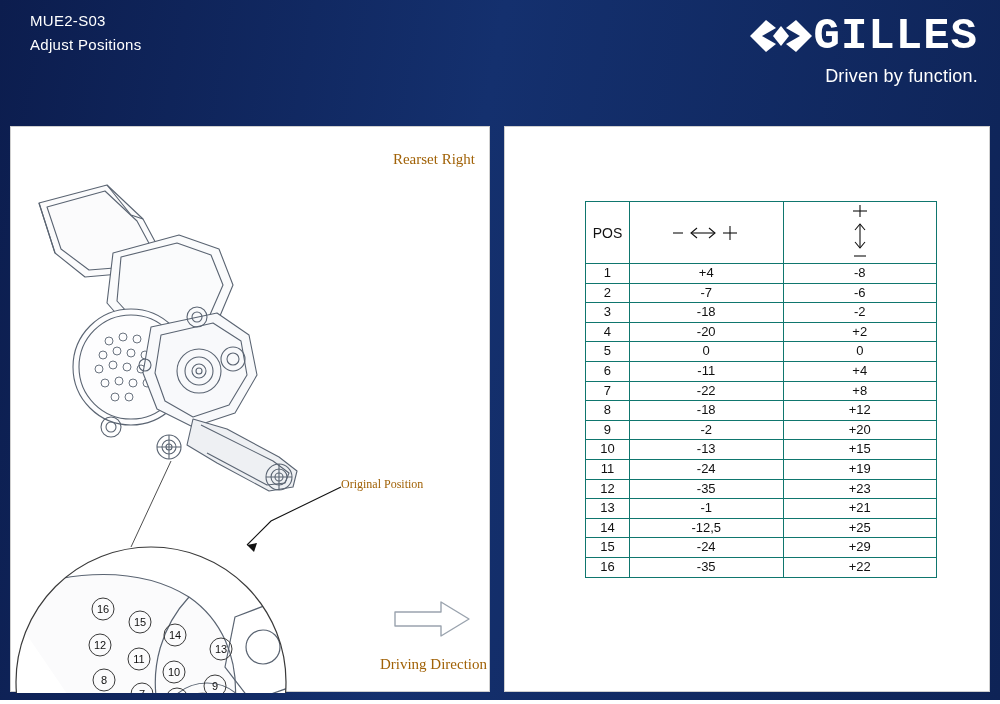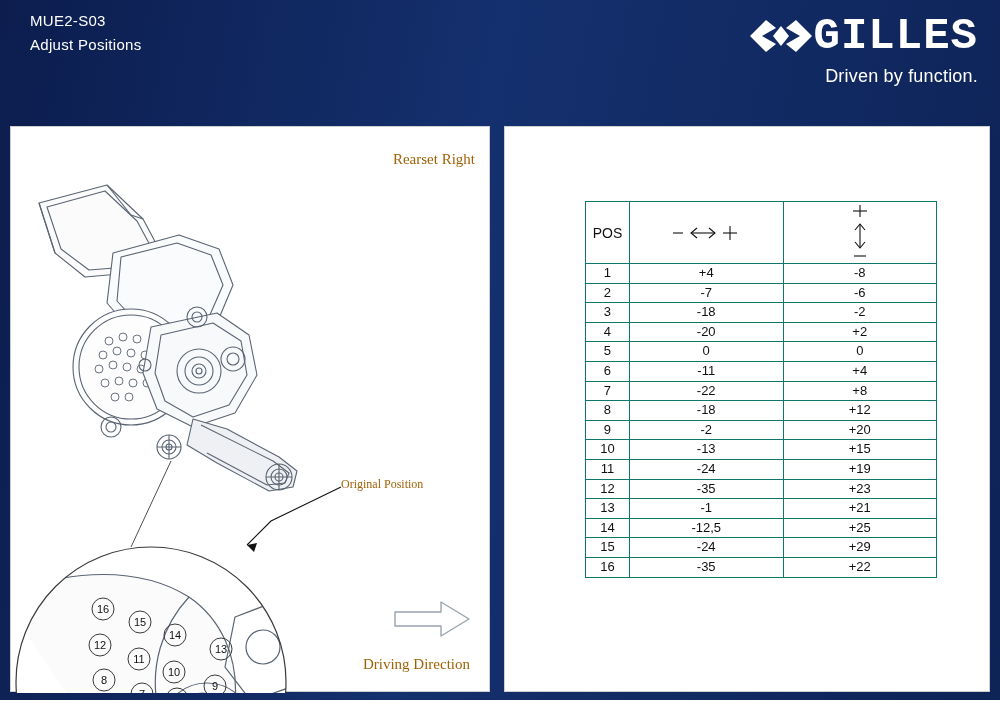--- a/index.html
+++ b/index.html
@@ -67,21 +67,21 @@
   #panel-left  { left: 10px;  top: 126px; width: 480px; height: 566px; }
   #panel-right { left: 504px; top: 126px; width: 486px; height: 566px; }
 
   .panel-label {
     position: absolute;
     color: #a16207;
     font-size: 15px;
     font-family: Liberation Serif, serif;
   }
   #label-rearset { right: 14px; top: 24px; }
-  #label-driving { right: 19px; bottom: 18px; }
+  #label-driving { right: 2px; bottom: 18px; }
   #label-original { left: 330px; top: 350px; font-size: 12px; }
 
   
   #driving-arrow { position: absolute; right: 18px; bottom: 48px; }
 
   
   #drawing { position: absolute; left: 0; top: 0; width: 480px; height: 566px; }
 
   
   #table-wrap {

